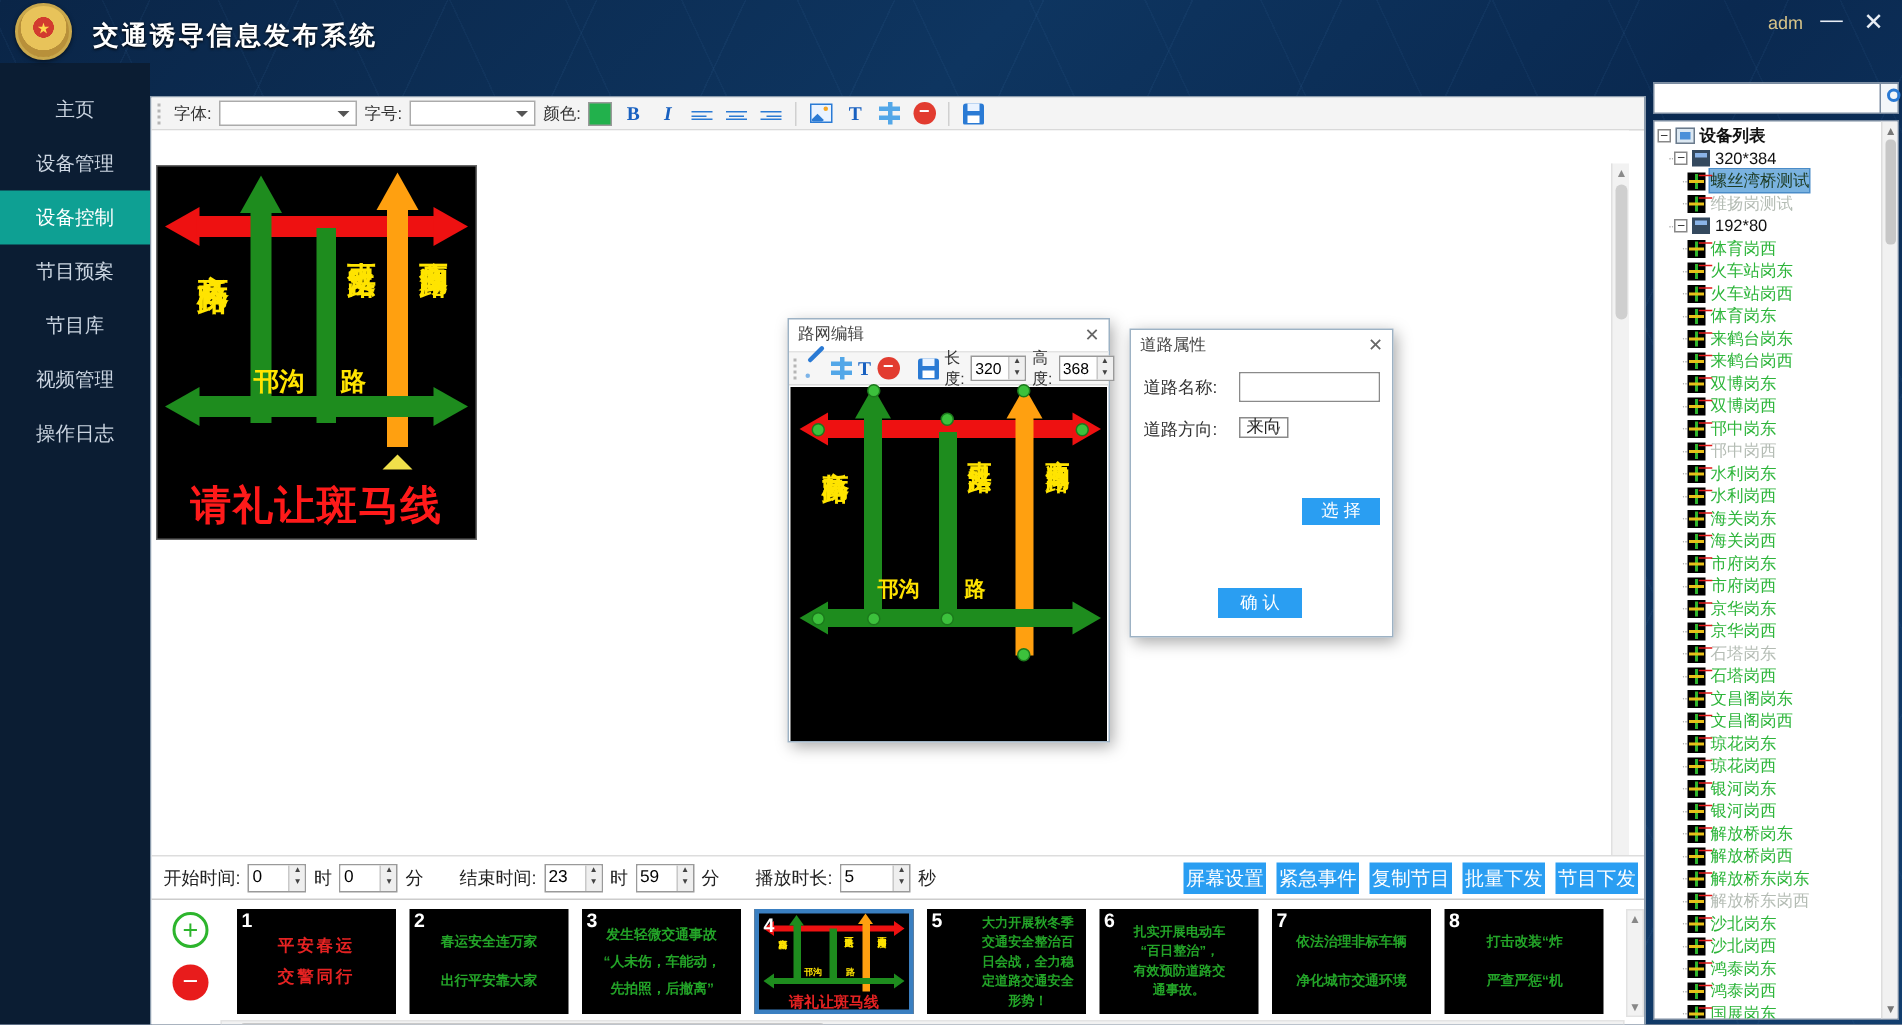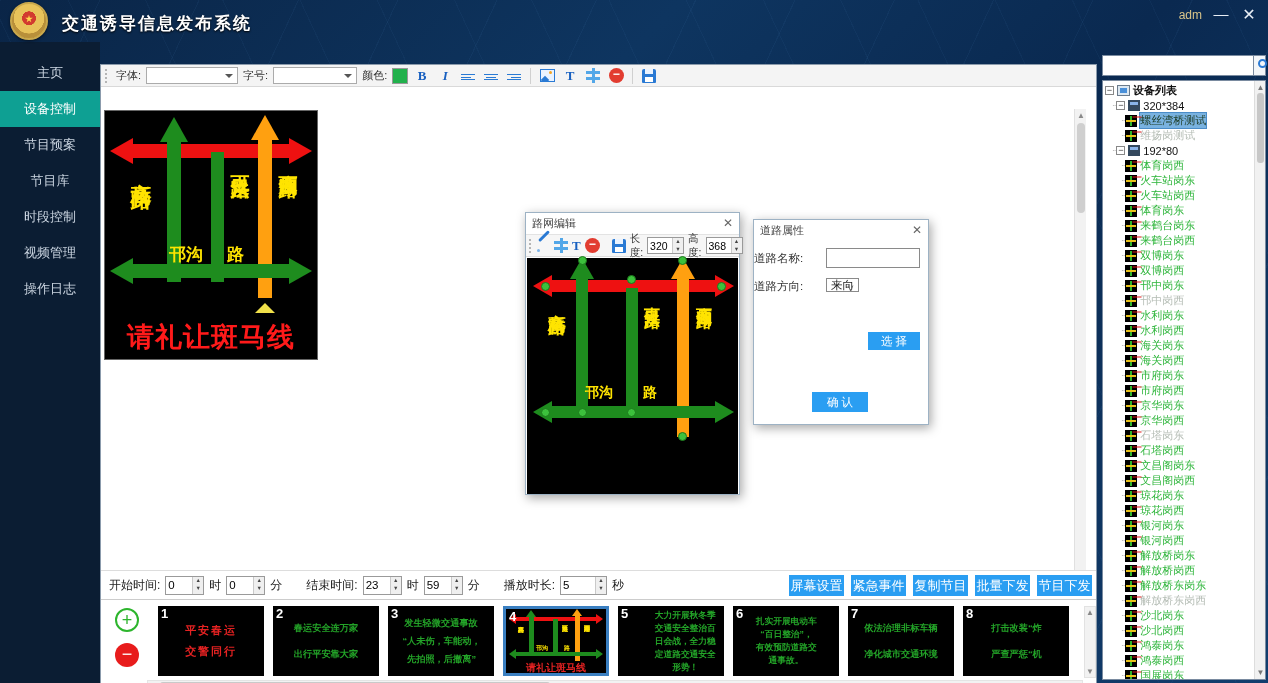--- a/index.html
+++ b/index.html
@@ -87,21 +87,21 @@
   .spinbox { display:inline-flex; height:17px; border:1px solid #9a9a9a; background:#fff; }
   .spinbox input { width:24px; border:0; font-size:10.5px; padding:0 2px; outline:none; font-family:inherit; }
   .spin-arrows { width:11px; display:flex; flex-direction:column; border-left:1px solid #c9c9c9; font-size:5.5px; color:#444; background:#efefef; }
   .spin-arrows span { flex:1; text-align:center; line-height:7px; }
   .edit-canvas { position:absolute; left:1px; top:45px; width:211px; height:236px; background:#000; }
   .edit-sign-area { position:absolute; left:0; top:0; width:211px; height:185px; }
 
   
   .dlg-prop { left:652px; top:154px; width:176px; height:206px; font-size:11.5px; }
   .prop-row { position:absolute; left:0; width:100%; height:20px; }
-  .prop-label { position:absolute; width:66px; text-align:left; color:#333; top:3px; }
+  .prop-label { position:absolute; width:66px; text-align:center; color:#333; top:3px; }
   .prop-field { position:absolute; left:72px; width:94px; height:20px; border:1px solid #8a8a8a; background:#fff; }
   .prop-select { line-height:18px; padding:0 4px; color:#222; position:relative; }
   .prop-select::after { content:"˅"; position:absolute; right:4px; top:0; color:#666; }
   .prop-field input { width:100%; height:100%; border:0; outline:none; padding:0 4px; font-size:11.5px; font-family:inherit; }
   .blue-btn { background:#2a9ef2; color:#fff; border:0; font-size:11.5px; text-align:center; cursor:default; }
 
   
   .sched { position:absolute; left:0; top:505px; width:995px; height:29px; border-top:1px solid #ddd; background:#fff;
     display:flex; align-items:center; font-size:12px; color:#222; padding-left:8px; gap:5px; }
   .sched .spinbox { height:19px; } .sched .spinbox input { width:26px; font-size:11.5px; }
@@ -163,24 +163,24 @@
   <div class="header">
     <div class="badge"></div>
     <div class="app-title">交通诱导信息发布系统</div>
     <div class="user-name">adm</div>
     <div class="win-btn btn-min">—</div>
     <div class="win-btn btn-close">✕</div>
   </div>
 
   <div class="sidebar" style="padding-top:13px;">
       <div class="side-item">主页</div>
+      <div class="side-item">设备管理</div>
       <div class="side-item active">设备控制</div>
       <div class="side-item">节目预案</div>
       <div class="side-item">节目库</div>
-      <div class="side-item">时段控制</div>
       <div class="side-item">视频管理</div>
       <div class="side-item">操作日志</div>
     </div>
 
   <div class="main">
 
     <div class="toolbar">
       <span class="grip"></span>
       <span class="tb-label">字体:</span>
       <span class="combo"></span>

